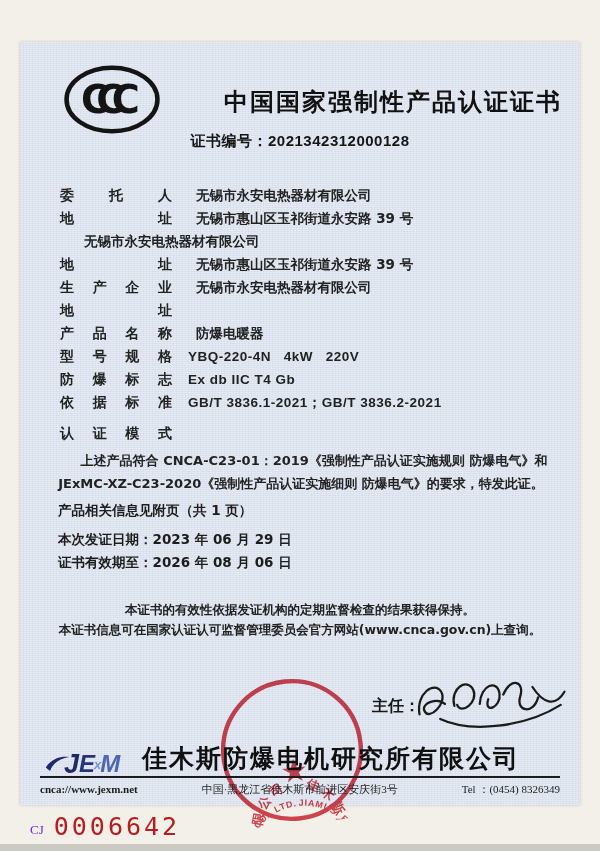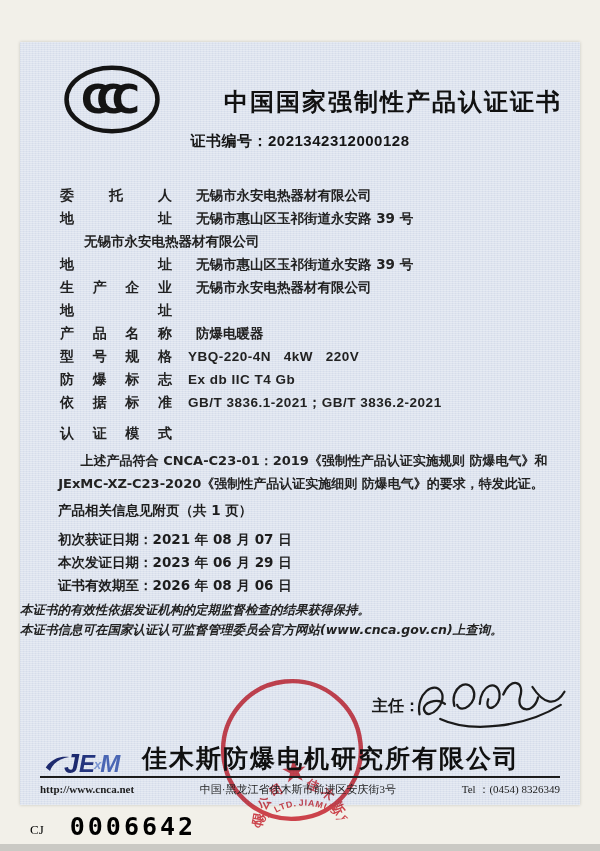--- a/index.html
+++ b/index.html
@@ -37,22 +37,22 @@
   }
   .fvalue{margin-left:24px;font-size:13.5px;font-weight:600;color:#222;white-space:pre-wrap;}
   .fvalue.latin{font-family:"Liberation Sans",sans-serif;font-weight:700;font-size:13.5px;letter-spacing:.5px;margin-left:16px;}
   
   .statement{
     position:absolute;left:34px;top:408px;width:494px;
     font-size:13px;line-height:1.75;text-indent:2em;font-weight:600;color:#222;text-align:center;
   }
   .attach-note{position:absolute;left:38px;top:460px;font-size:13.5px;font-weight:700;color:#1d1d1d;}
   .dates{position:absolute;left:38px;top:486px;font-size:13.5px;font-weight:700;line-height:23px;color:#1d1d1d;}
-  .validity{position:absolute;left:0;top:558px;width:560px;text-align:left;
-    font-size:12.5px;font-weight:600;line-height:20px;color:#222;font-style:italic;}
+  .validity{position:absolute;left:0;top:558px;width:560px;text-align:center;
+    font-size:12.5px;font-weight:600;line-height:20px;color:#222;}
   
   .director{position:absolute;left:352px;top:654px;font-size:16px;font-weight:700;color:#161616;}
   .signature{position:absolute;left:392px;top:622px;width:160px;height:78px;}
   
   .stamp{
     position:absolute;left:198px;top:634px;width:148px;height:148px;
     opacity:.84;mix-blend-mode:multiply;transform:rotate(-6deg);
   }
   
   .jem-logo{position:absolute;left:24px;top:702px;width:96px;height:40px;display:flex;align-items:center;}
@@ -66,23 +66,23 @@
     letter-spacing:2px;color:#101010;}
   .footer-rule{position:absolute;left:20px;top:734px;width:520px;border-top:2px solid #1c1c1c;}
   .footer{
     position:absolute;left:20px;top:740px;width:520px;display:flex;
     justify-content:space-between;align-items:baseline;
     font-family:"Liberation Serif",serif;font-size:11px;color:#1c1c1c;
   }
   .footer .site{font-weight:700;}
   
   .serial{position:absolute;left:30px;top:812px;display:flex;align-items:flex-end;}
-  .serial .prefix{font-family:"Liberation Serif",serif;font-size:13px;color:#000000;margin-right:26px;padding-bottom:3px;}
-  .serial .number{font-family:"DejaVu Sans Mono",monospace;font-size:25px;font-weight:700;
-    letter-spacing:3px;color:#000000;}
+  .serial .prefix{font-family:"Liberation Serif",serif;font-size:13px;color:#6d28d9;margin-right:10px;padding-bottom:3px;}
+  .serial .number{font-family:"DejaVu Sans Mono",monospace;font-size:25px;font-weight:400;
+    letter-spacing:3px;color:#b91c1c;}
 </style>
 </head>
 <body>
 
 <div class="paper">
 
   <svg class="ccc-logo" viewBox="0 0 110 80">
     <ellipse cx="55" cy="40" rx="50" ry="35" fill="none" stroke="#141414" stroke-width="5"></ellipse>
     <text x="21" y="55" font-size="42" font-weight="900" letter-spacing="-14" font-family="DejaVu Sans, sans-serif" fill="#141414">CCC</text>
   </svg>
@@ -135,21 +135,20 @@
     <div class="frow gap">
       <span class="flabel">认 证 模 式</span>
     </div>
   </div>
 
   <div class="statement">上述产品符合 CNCA-C23-01：2019《强制性产品认证实施规则 防爆电气》和JExMC-XZ-C23-2020《强制性产品认证实施细则 防爆电气》的要求，特发此证。</div>
 
   <div class="attach-note">产品相关信息见附页（共 1 页）</div>
 
   <div class="dates">
-    <div>初次获证日期：2021 年 08 月 07 日</div>
     <div>本次发证日期：2023 年 06 月 29 日</div>
     <div>证书有效期至：2026 年 08 月 06 日</div>
   </div>
 
   <div class="validity">
     <div>本证书的有效性依据发证机构的定期监督检查的结果获得保持。</div>
     <div>本证书信息可在国家认证认可监督管理委员会官方网站(www.cnca.gov.cn)上查询。</div>
   </div>
 
   <div class="director">主任：</div>
@@ -188,21 +187,21 @@
     </svg>
     <span class="jem-letter jem-j">J</span>
     <span class="jem-letter jem-e">E</span>
     <span class="jem-letter jem-x">x</span>
     <span class="jem-letter jem-m">M</span>
   </div>
   <div class="issuer-name">佳木斯防爆电机研究所有限公司</div>
 
   <div class="footer-rule"></div>
   <div class="footer">
-    <span class="site">http://www.cnca.net</span>
+    <span class="site">cnca://www.jexm.net</span>
     <span class="addr">中国·黑龙江省佳木斯市前进区安庆街3号</span>
     <span class="tel">Tel ：(0454) 8326349</span>
   </div>
 </div>
 
 <div class="serial">
   <span class="prefix">CJ</span>
   <span class="number">0006642</span>
 </div>
 

